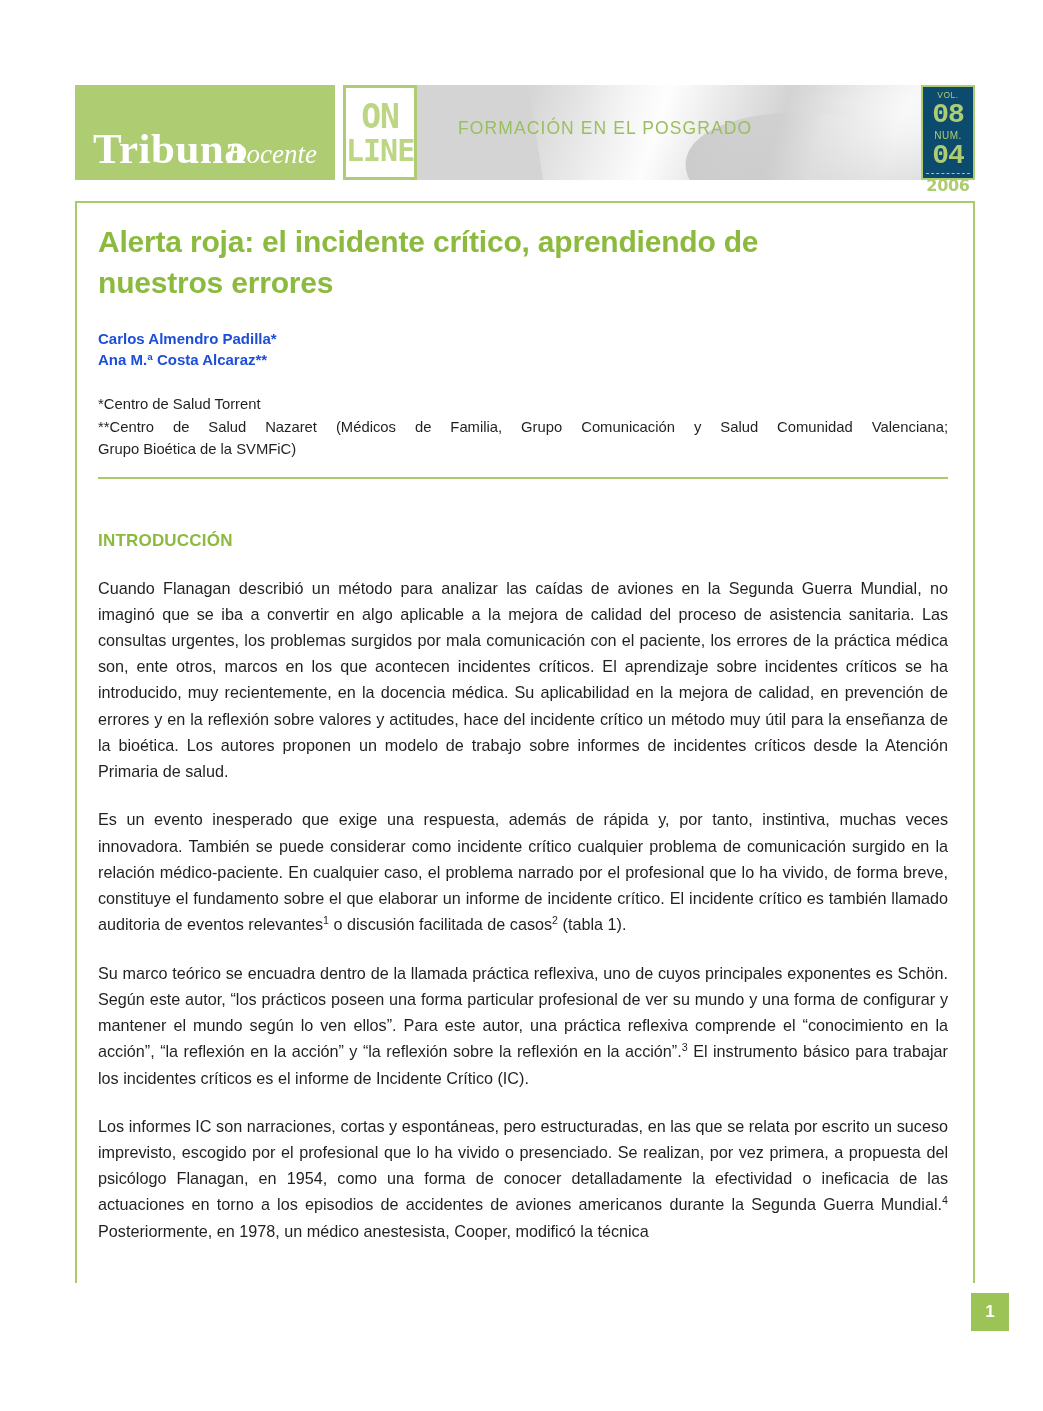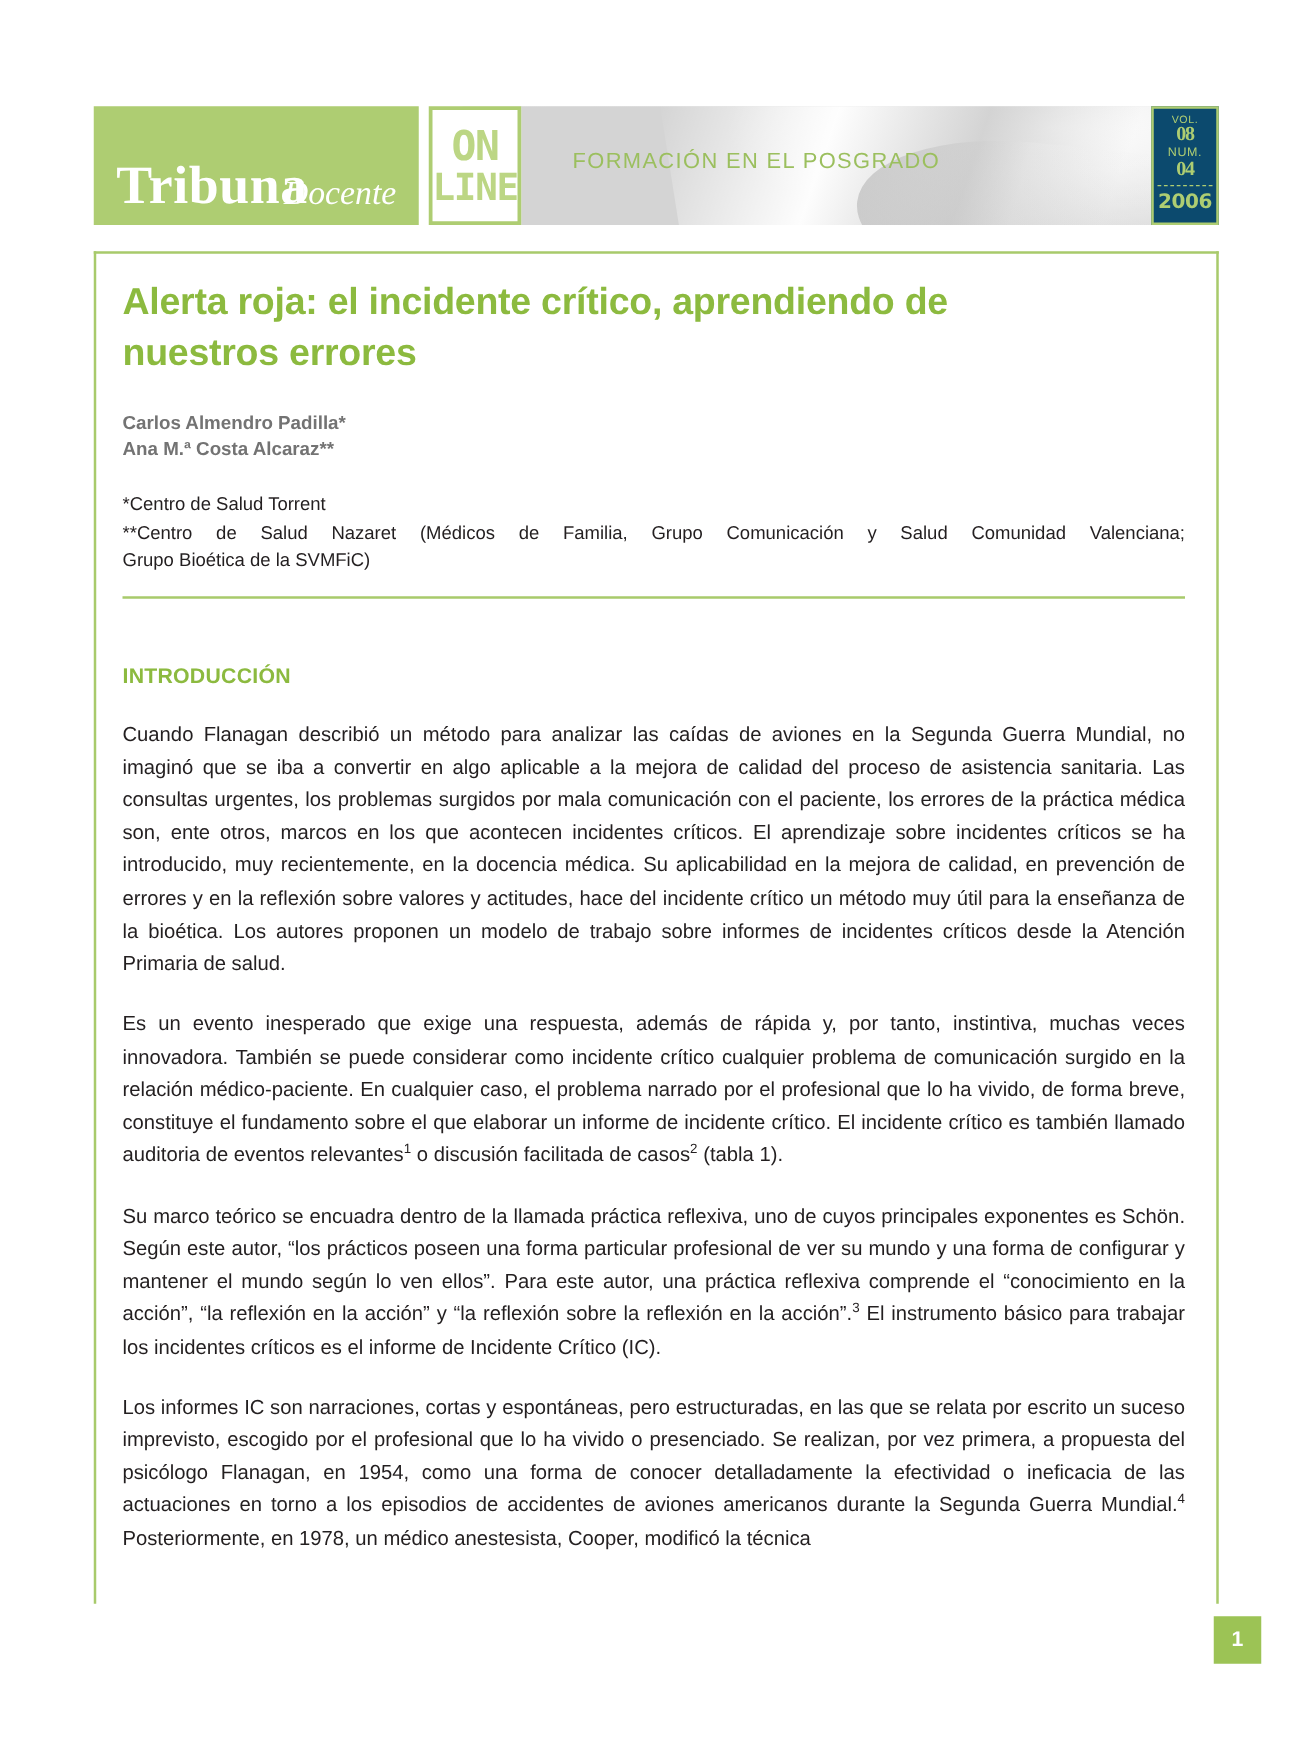--- a/index.html
+++ b/index.html
@@ -140,23 +140,23 @@
     text-align: center;
   }
   .vol-lbl {
     font-size: 8.5px;
     color: #aecd72;
     letter-spacing: 0.5px;
     margin-top: 4px;
     line-height: 1;
   }
   .vol-num {
-    font-family: Liberation Serif, serif;
-    font-weight: bold;
-    font-size: 16px;
+    font-family: Liberation Mono, monospace;
+    font-weight: bold;
+    font-size: 28px;
     color: #aecd72;
     line-height: 1.05;
     letter-spacing: -1px;
   }
   .num-lbl {
     font-size: 10px;
     color: #aecd72;
     letter-spacing: 0.5px;
     margin-top: 2px;
     line-height: 1;
@@ -200,21 +200,21 @@
     color: #8cba3f;
     line-height: 1.36;
     letter-spacing: -0.2px;
     margin: 0 0 24px 0;
     max-width: 740px;
   }
 
   .authors {
     font-size: 15px;
     font-weight: bold;
-    color: #737373;
+    color: #1d4ed8;
     line-height: 1.45;
     margin: 0 0 22px 0;
   }
 
   .affil {
     font-size: 14.8px;
     color: #231f20;
     line-height: 1.52;
     text-align: justify;
     margin: 0;

